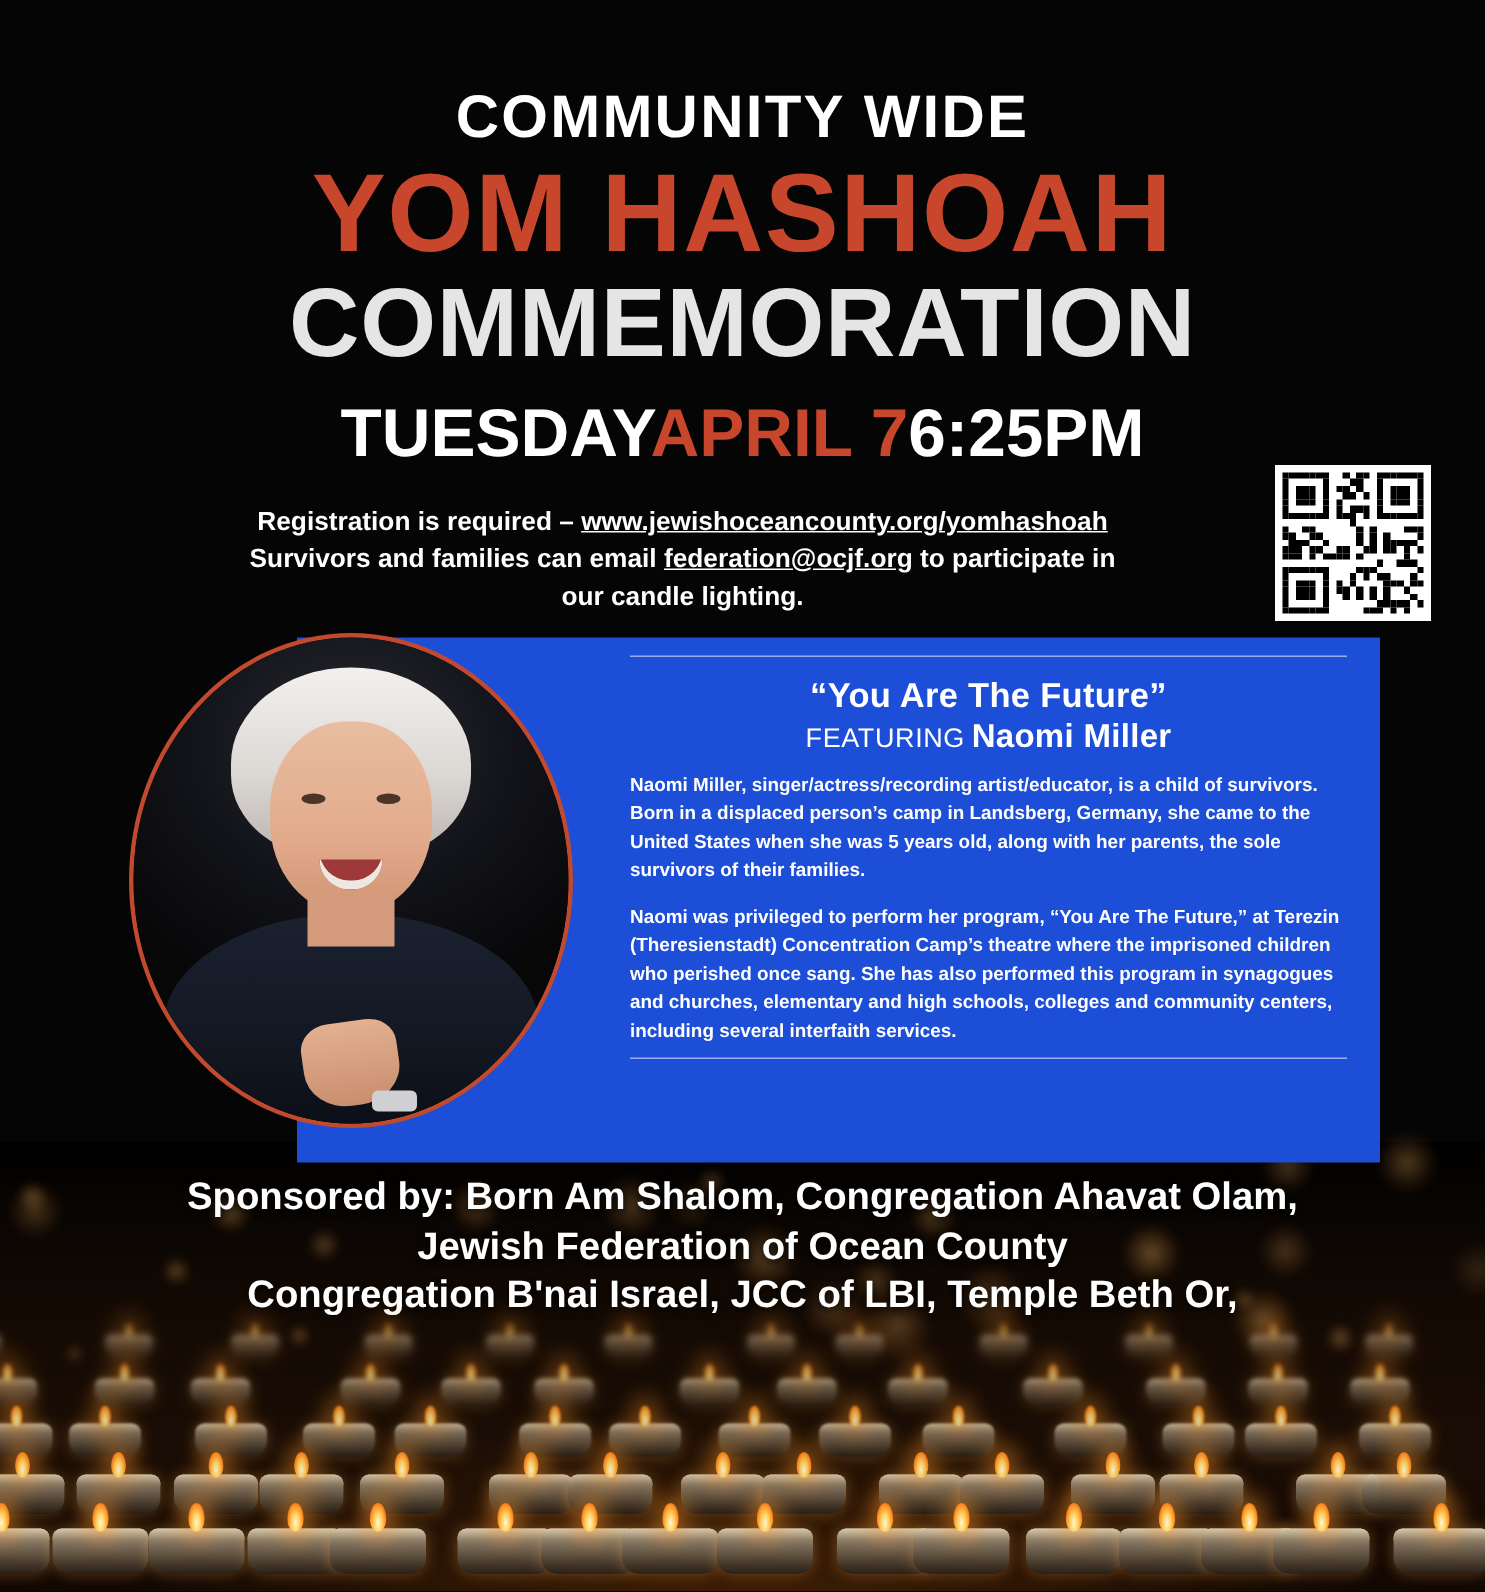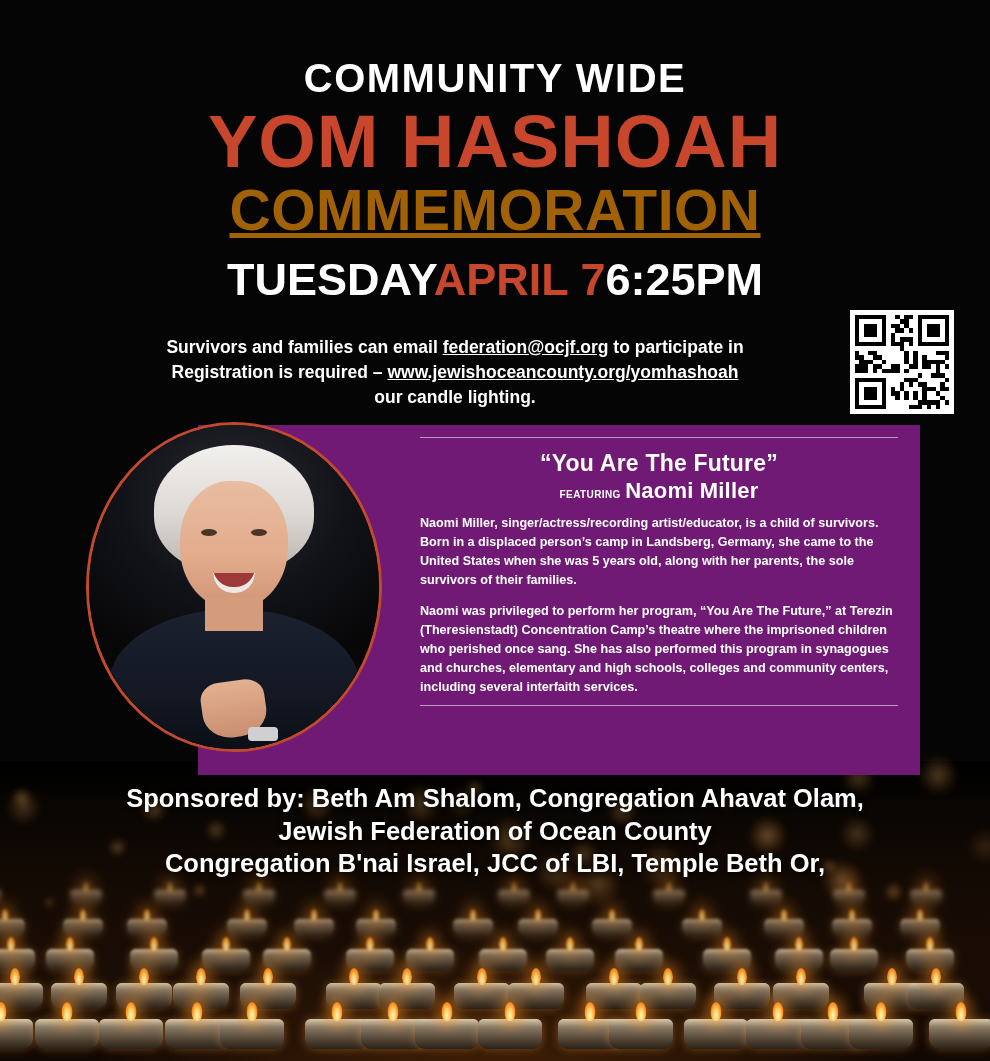--- a/index.html
+++ b/index.html
@@ -77,27 +77,26 @@
   }
   .title-main {
     color: #c8462b;
     font-weight: bold;
     font-size: 74px;
     letter-spacing: 1px;
     line-height: 1.02;
     margin-top: 6px;
   }
   .title-sub {
-    color: #a16207;
+    color: #e5e5e5;
     font-weight: bold;
-    font-size: 57px;
+    font-size: 65px;
     letter-spacing: 0.5px;
     line-height: 1.05;
     margin-top: 2px;
-    text-decoration: underline;
   }
   .datebar {
     margin-top: 16px;
     font-weight: bold;
     font-size: 45px;
     letter-spacing: 0px;
     line-height: 1;
     color: #ffffff;
     white-space: nowrap;
   }
@@ -137,21 +136,21 @@
   .qr-grid i { background: transparent; }
   .qr-grid i.on { background: #000; }
 
   
   .panel {
     position: absolute;
     left: 198px;
     top: 425px;
     width: 722px;
     height: 350px;
-    background: #701a75;
+    background: #1d4ed8;
   }
   .panel-inner {
     position: absolute;
     left: 222px;
     top: 12px;
     right: 22px;
     bottom: 12px;
   }
   .rule {
     height: 1px;
@@ -166,22 +165,22 @@
     margin-top: 12px;
     letter-spacing: 0.2px;
   }
   .prog-feat {
     color: #ffffff;
     text-align: center;
     margin-top: 1px;
     margin-bottom: 10px;
   }
   .prog-feat .ft {
-    font-size: 10px;
-    font-weight: bold;
+    font-size: 18px;
+    font-weight: normal;
     letter-spacing: 0.4px;
   }
   .prog-feat .nm {
     font-size: 22px;
     font-weight: bold;
     letter-spacing: 0.2px;
   }
   .bio {
     color: #ffffff;
     font-size: 12.6px;
@@ -606,24 +605,24 @@
     <div class="kicker">COMMUNITY WIDE</div>
     <div class="title-main">YOM HASHOAH</div>
     <div class="title-sub">COMMEMORATION</div>
     <div class="datebar">
       <span>TUESDAY</span><span class="accent">APRIL 7</span><span>6:25PM</span>
     </div>
   </div>
 
   <div class="reg">
     <div>
-      <span>Survivors and families can email </span><u>federation@ocjf.org</u><span> to participate in</span>
+      <span>Registration is required – </span><u>www.jewishoceancounty.org/yomhashoah</u>
     </div>
     <div>
-      <span>Registration is required – </span><u>www.jewishoceancounty.org/yomhashoah</u>
+      <span>Survivors and families can email </span><u>federation@ocjf.org</u><span> to participate in</span>
     </div>
     <div>our candle lighting.</div>
   </div>
 
   <div class="qr">
     <div class="qr-grid" id="qrgrid">
         <i class="on"></i>
         <i class="on"></i>
         <i class="on"></i>
         <i class="on"></i>
@@ -1088,18 +1087,18 @@
     <div class="face"></div>
     <div class="eye l"></div>
     <div class="eye r"></div>
     <div class="smile"></div>
     <div class="neck"></div>
     <div class="hand"></div>
     <div class="watch"></div>
   </div>
 
   <div class="sponsors">
-    <div>Sponsored by: Beth Am Shalom, Congregation Ahavat Olam,</div>
+    <div>Sponsored by: Born Am Shalom, Congregation Ahavat Olam,</div>
     <div>Jewish Federation of Ocean County</div>
     <div>Congregation B'nai Israel, JCC of LBI, Temple Beth Or,</div>
   </div>
 
 </div>
 
 </body></html>

